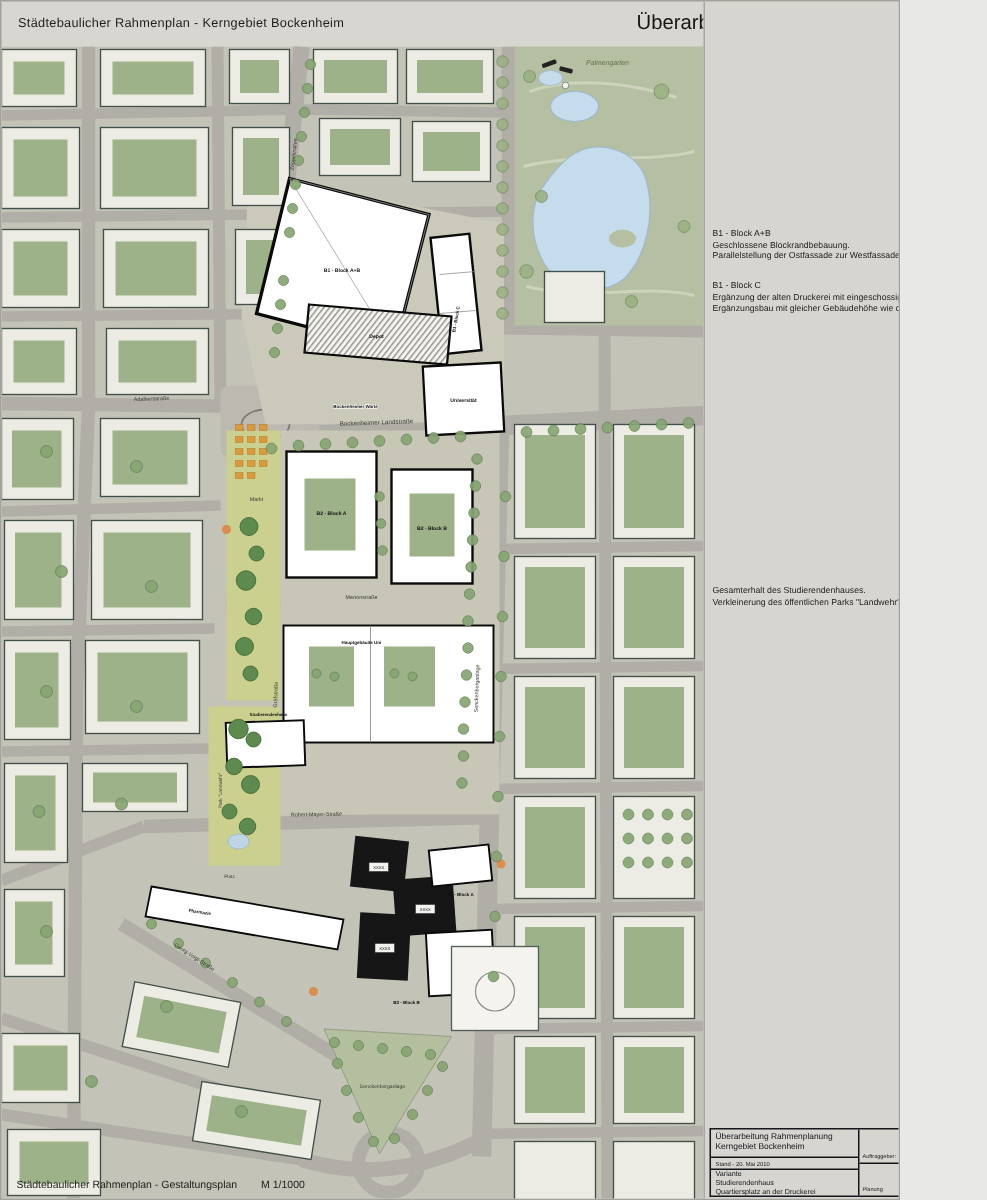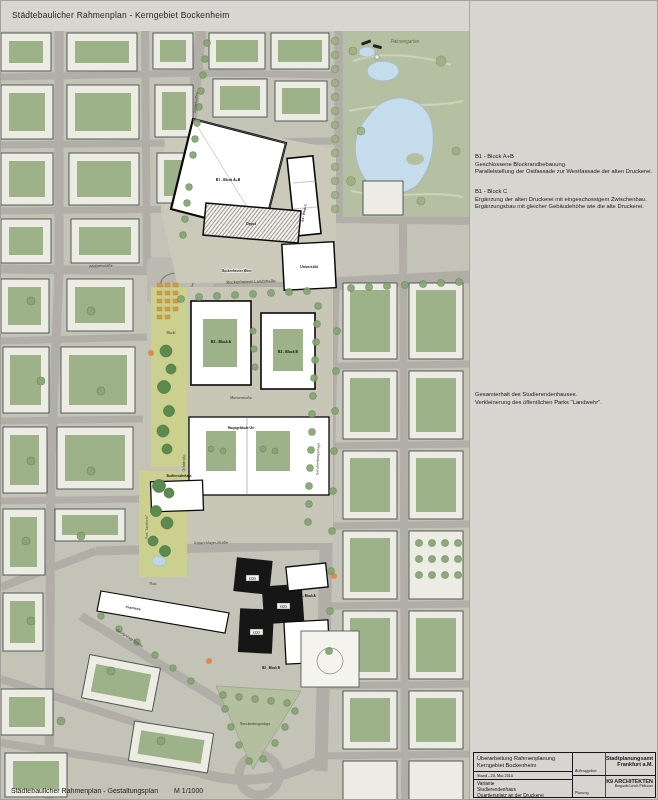--- a/index.html
+++ b/index.html
@@ -1,16 +1,16 @@
 <!DOCTYPE html>
 <html><head>
 <meta charset="utf-8">
 <style>
   html,body{margin:0;padding:0;background:#e8e8e6;}
-  .page{position:relative;width:658px;height:800px;background:#d7d6d1;
+  .page{position:relative;width:600px;height:800px;background:#d7d6d1;
         font-family:"Liberation Sans",sans-serif;overflow:hidden;
         border:1px solid #a2a19b;box-sizing:border-box;}
   
   .hdr-left{position:absolute;left:11px;top:9px;font-size:8.5px;color:#1d1d1b;letter-spacing:.2px;}
   .hdr-right{position:absolute;right:8px;top:6px;text-align:right;color:#161614;}
   .hdr-right .t{font-size:13.5px;}
   .hdr-right .s{font-size:7.5px;margin-top:-2px;}
   
   .map-wrap{position:absolute;left:0;top:30px;width:468px;height:770px;}
   .map-wrap svg{display:block;}

